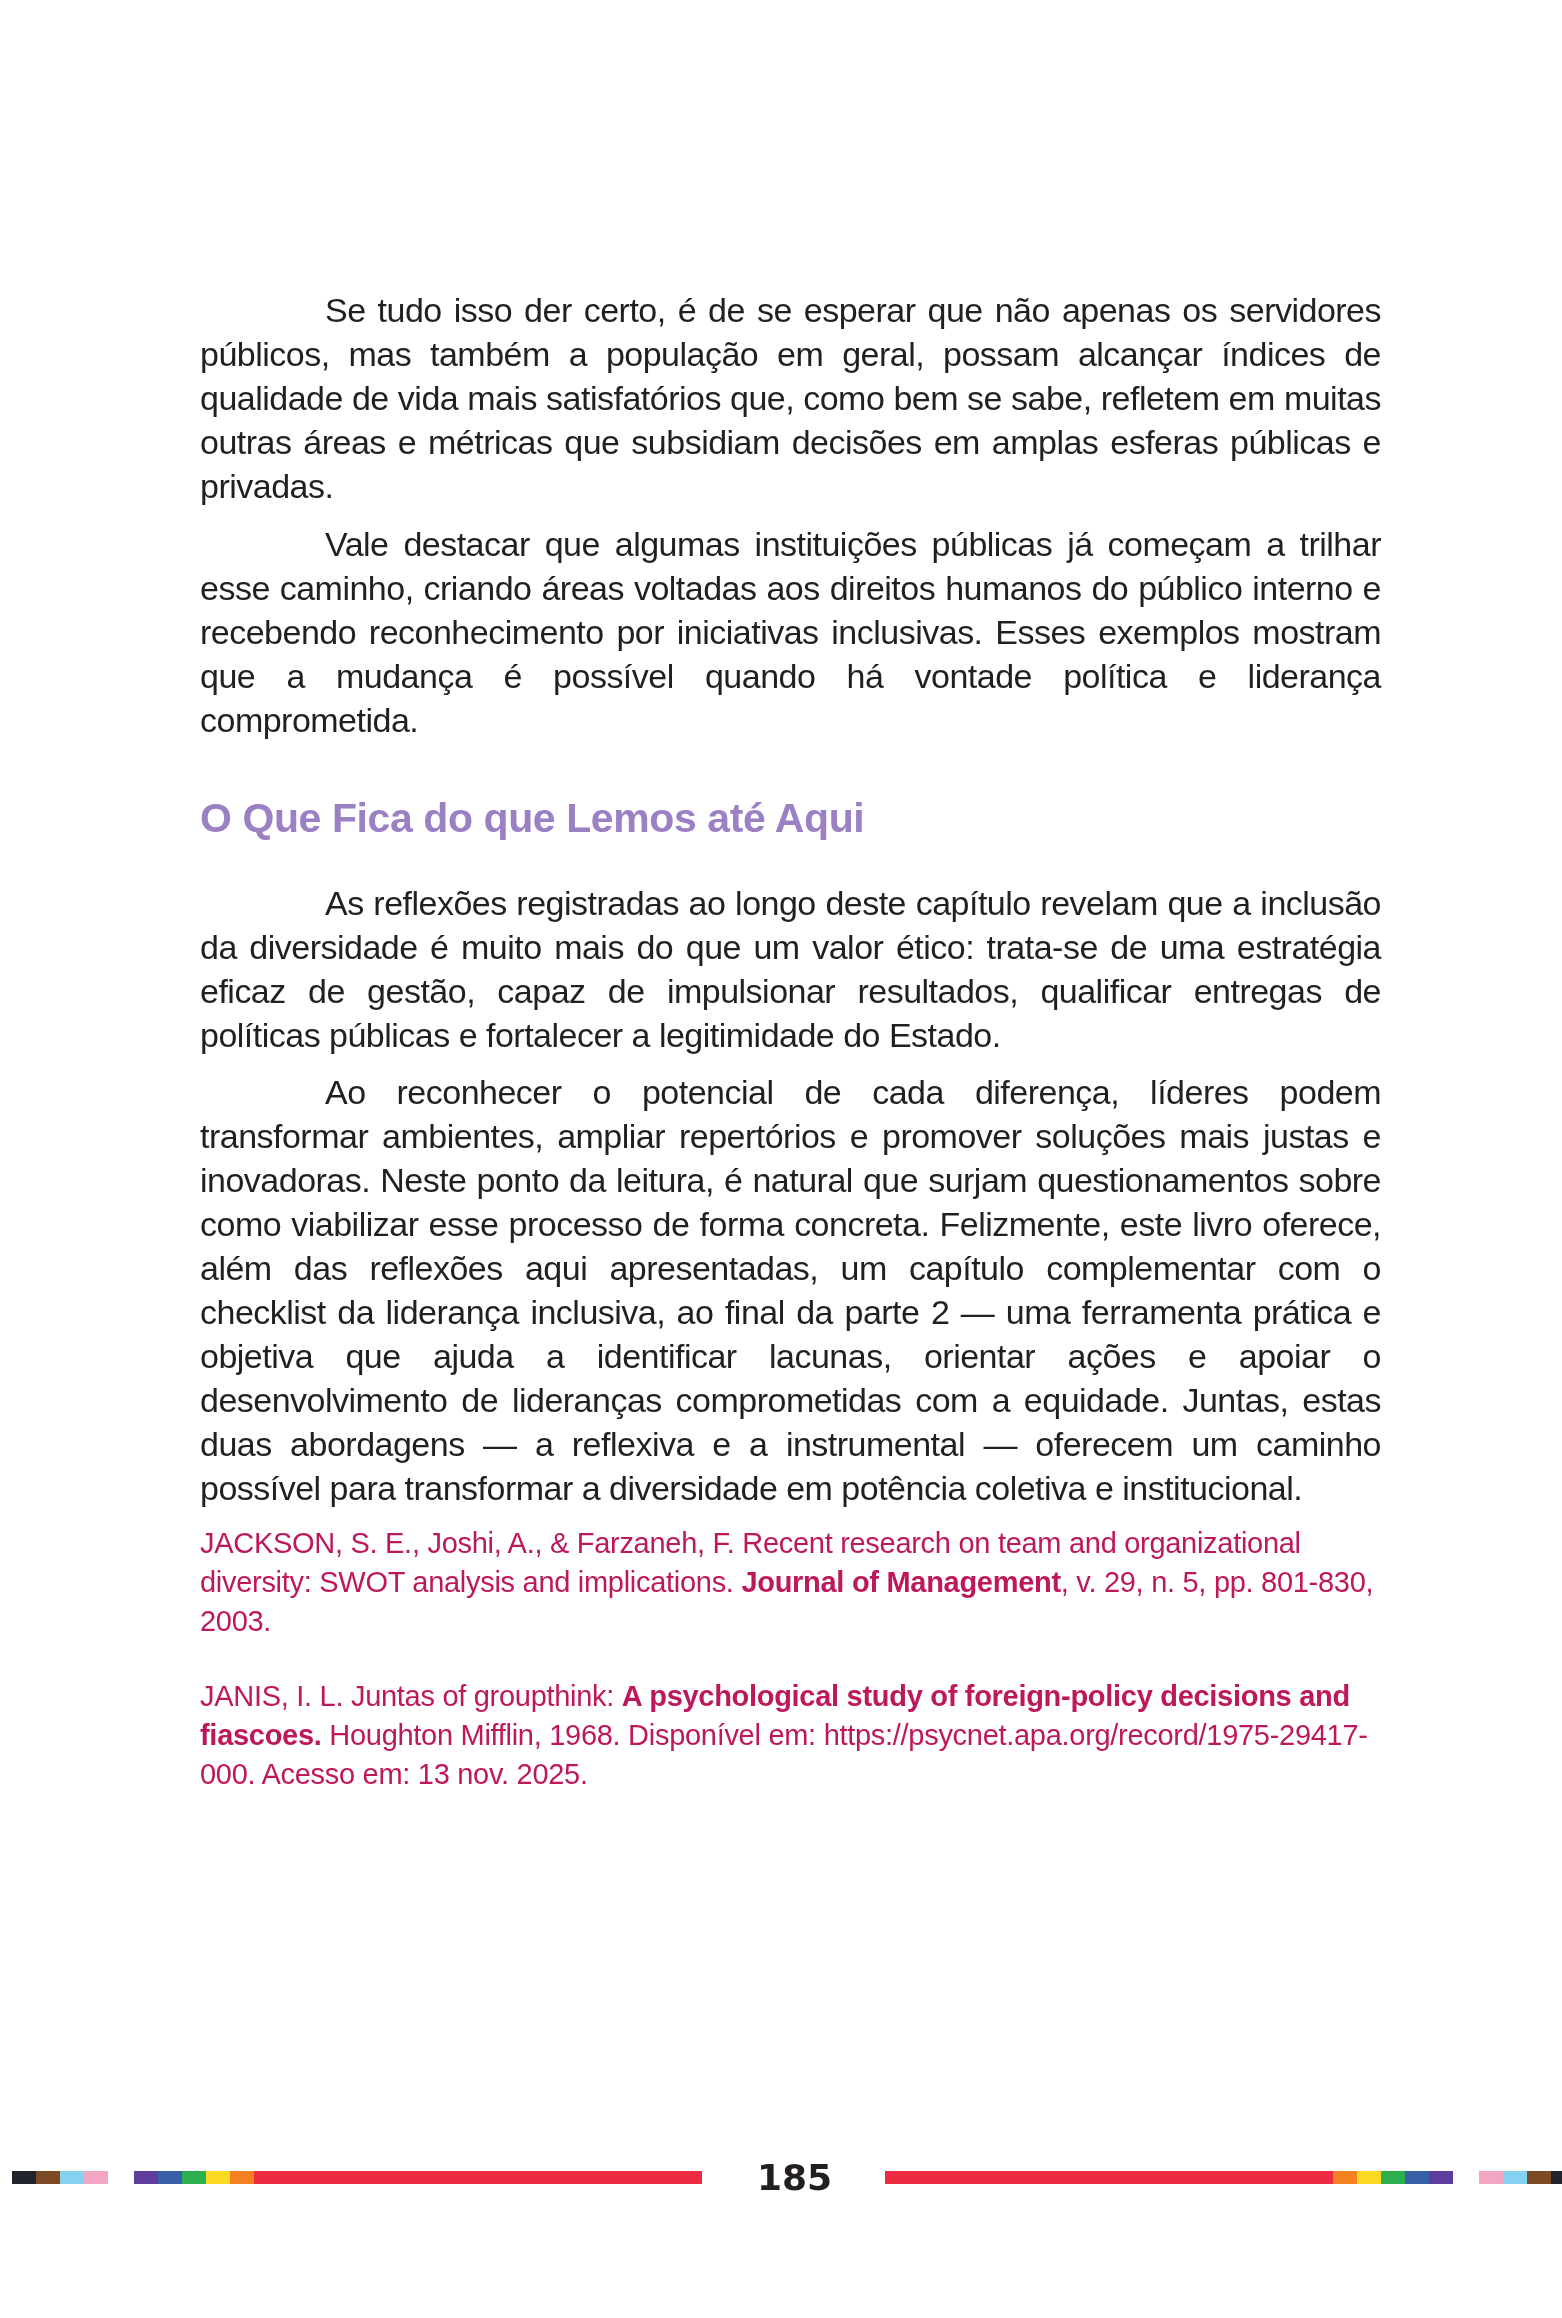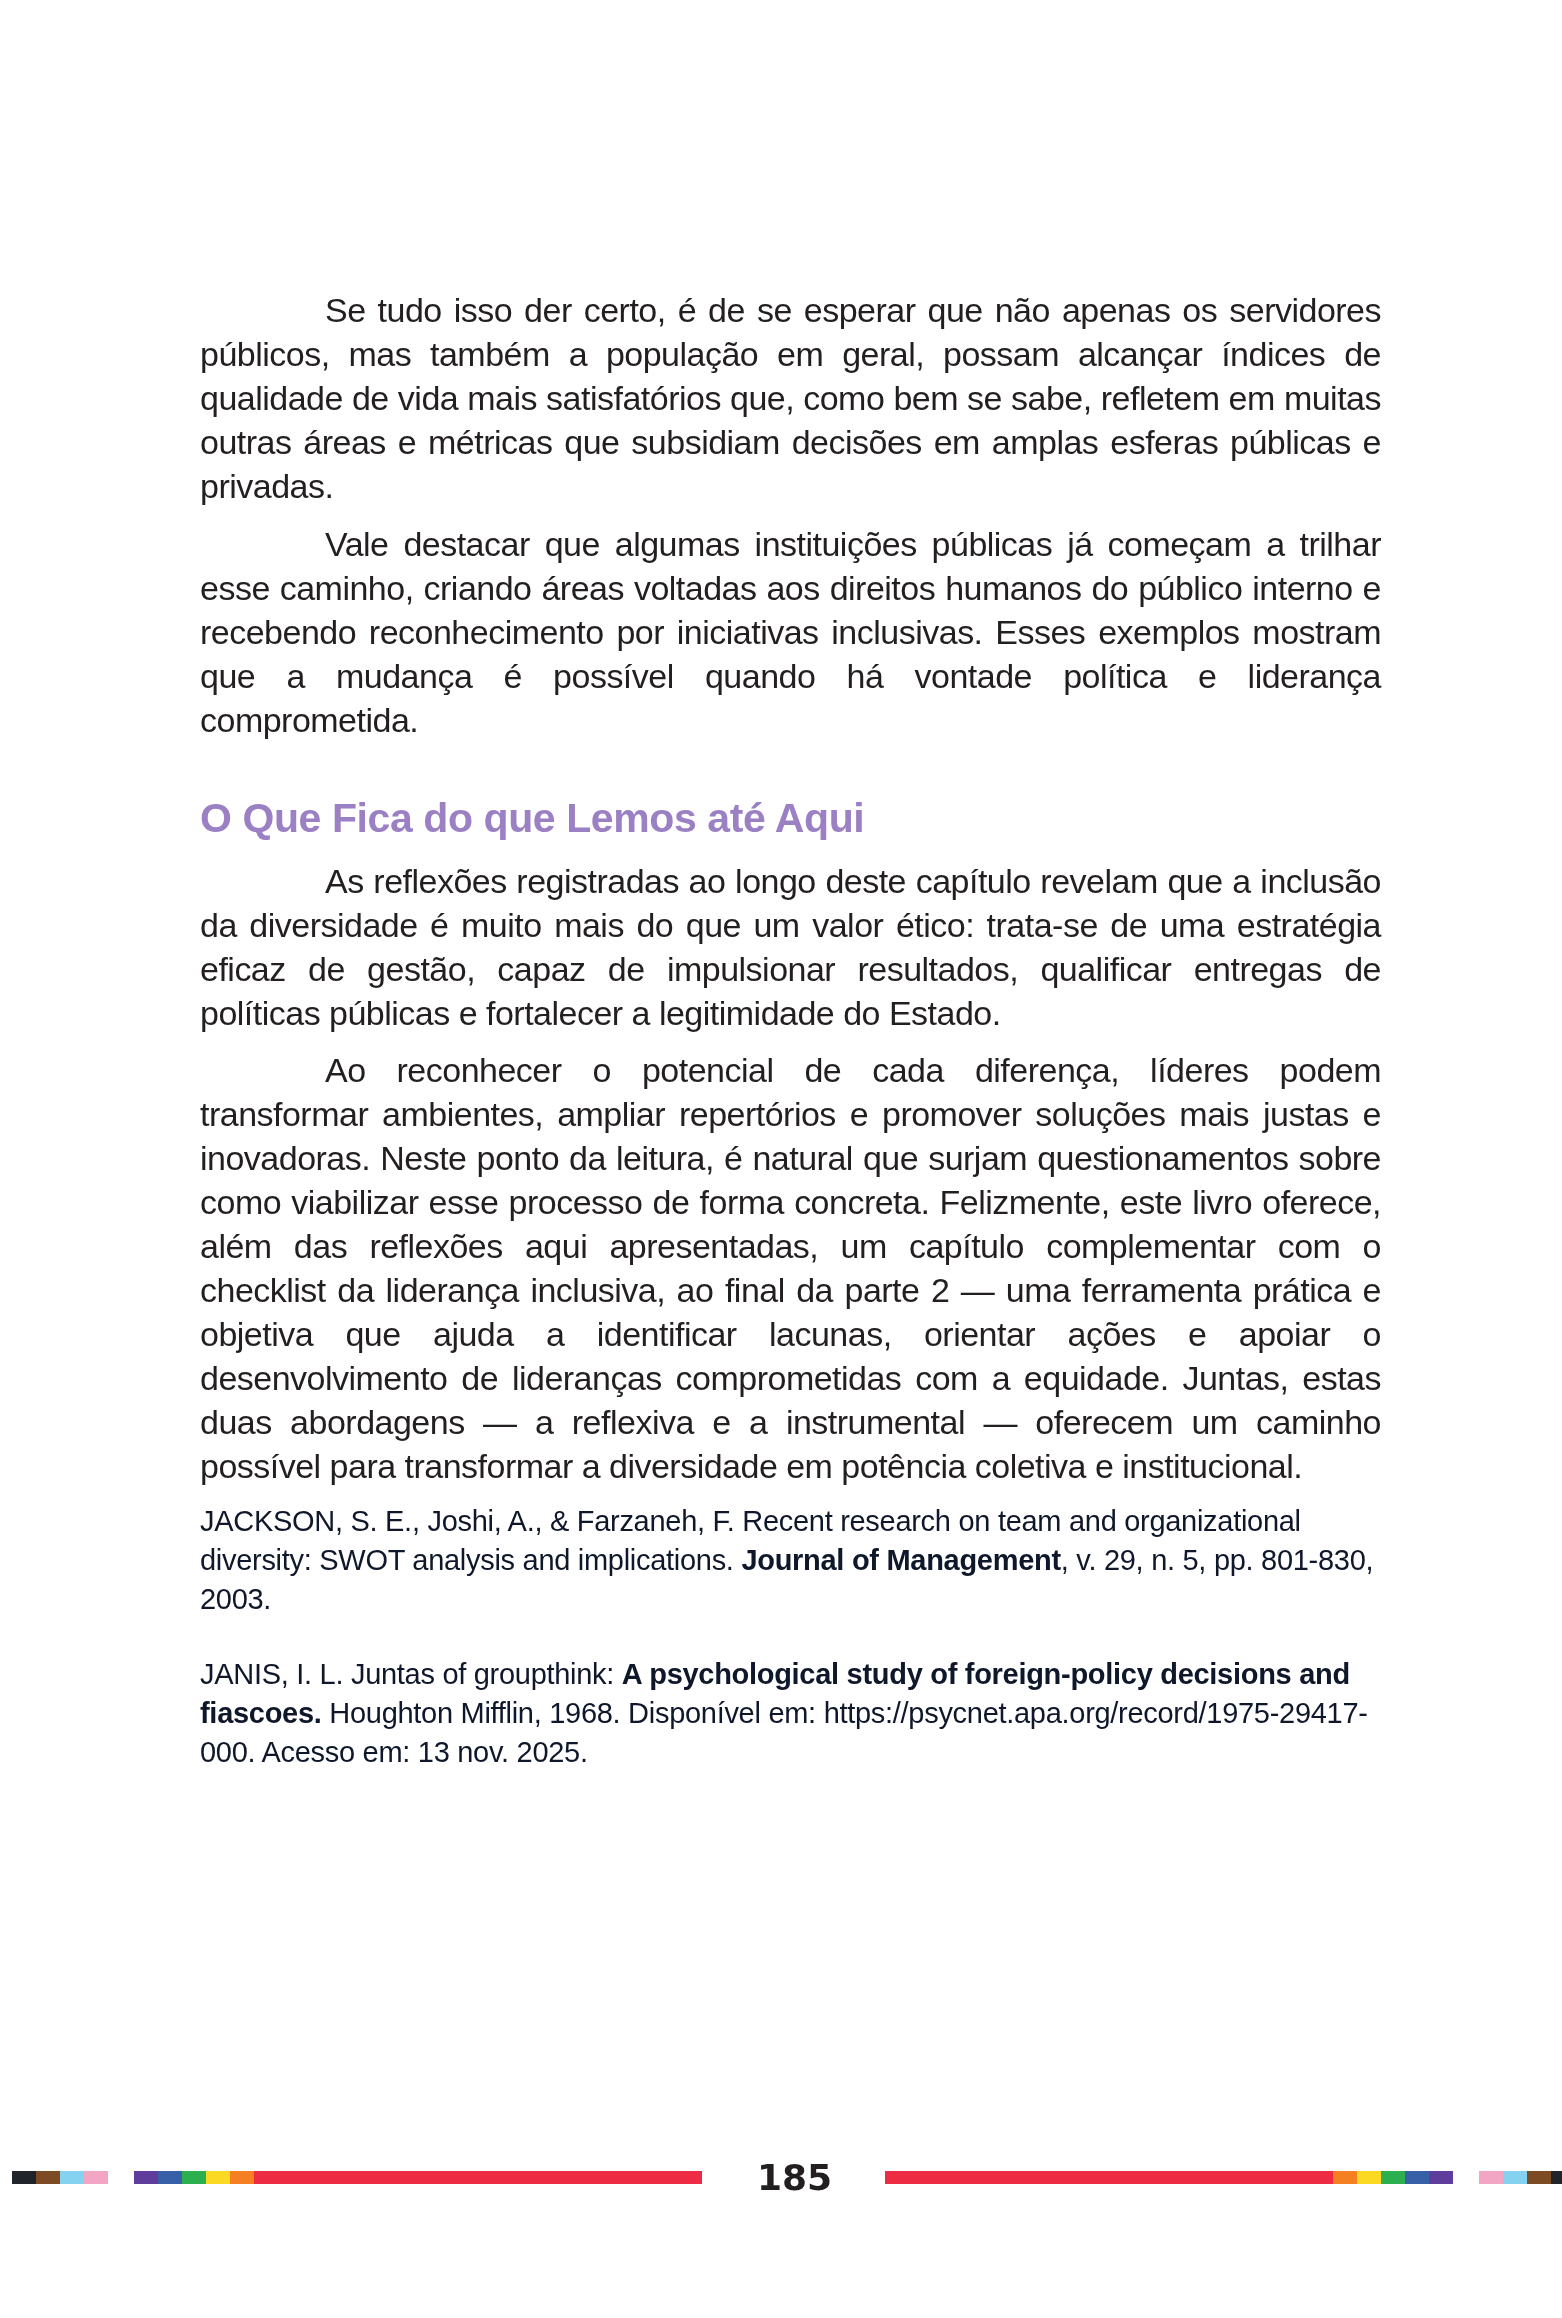--- a/index.html
+++ b/index.html
@@ -28,29 +28,29 @@
     text-indent: 125px;
     color: #231f20;
     margin-bottom: 13.7px;
   }
   .section-heading {
     font-size: 41px;
     font-weight: bold;
     letter-spacing: -0.01em;
     color: #9b80c4;
     margin-top: 53px;
-    margin-bottom: 17px;
+    margin-bottom: 39px;
   }
   .refs-heading { margin-top: 63px; margin-bottom: 29px; }
   .reference {
     font-size: 29px;
     line-height: 39px;
     letter-spacing: -0.01em;
     text-align: left;
-    color: #0f172a;
+    color: #be185d;
     margin-bottom: 36px;
   }
   .seg-regular { font-weight: 500; }
   .seg-bold { font-weight: 700; }
   .seg-light { font-weight: 400; }
   .footer-strip {
     position: absolute;
     left: 12px; top: 2157px;
     width: 1563px; height: 41px;
     display: flex;

